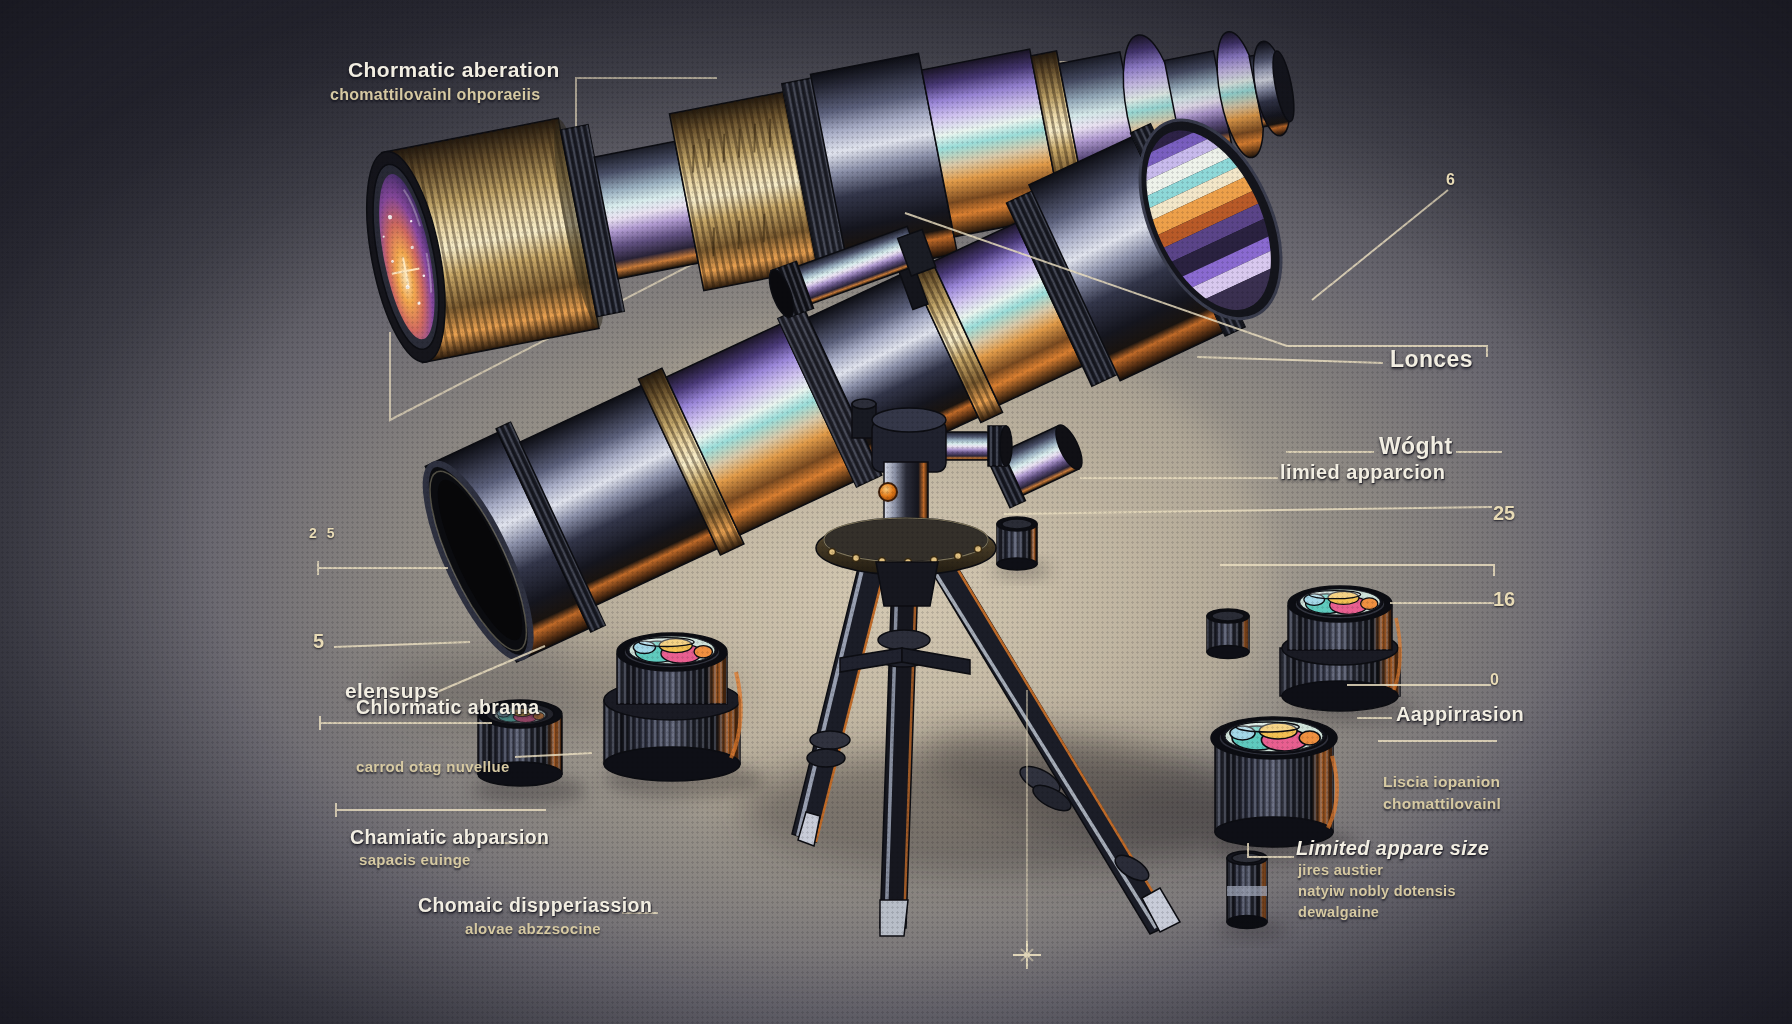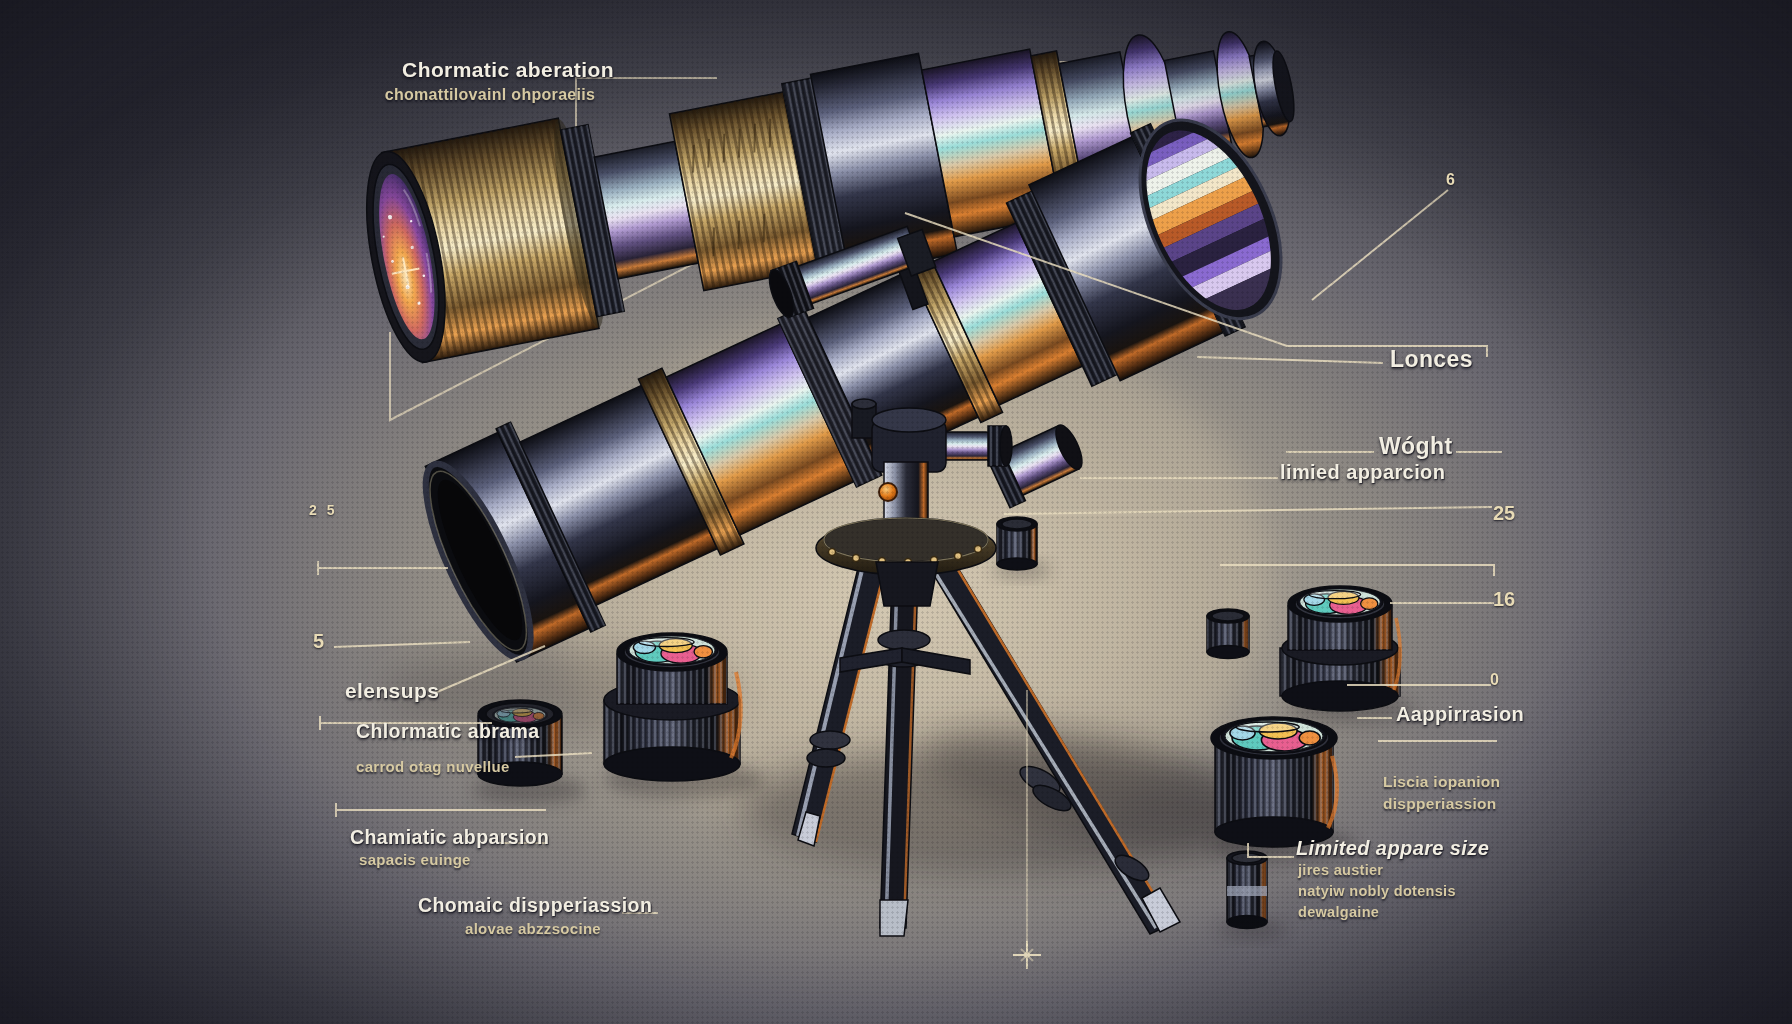--- a/index.html
+++ b/index.html
@@ -18,21 +18,21 @@
     position:absolute;inset:0;pointer-events:none;
     background:radial-gradient(ellipse 70% 75% at 50% 52%, transparent 55%, rgba(16,16,26,0.45) 88%, rgba(12,12,20,0.6) 100%);
   }
   svg{position:absolute;left:0;top:0;}
   .label{position:absolute;color:#f2eee2;font-weight:bold;letter-spacing:.4px;
     text-shadow:0 2px 3px rgba(12,12,22,.75), 1px 1px 0 rgba(12,12,22,.5);white-space:nowrap;}
   .sublabel{position:absolute;color:#d6c9a2;font-weight:bold;letter-spacing:.3px;
     text-shadow:0 2px 2px rgba(12,12,22,.7);white-space:nowrap;}
   .num{position:absolute;color:#e8dbb6;font-weight:bold;
     text-shadow:0 1px 2px rgba(12,12,22,.8);white-space:nowrap;}
-  .center{text-align:center;}
+  .center{}
 </style>
 </head>
 <body>
 
 <div id="scene">
 
 <svg width="1792" height="1024" viewBox="0 0 1792 1024">
   <defs>
     <linearGradient id="gTube" x1="0" y1="0" x2="0" y2="1">
       <stop offset="0" stop-color="#0d0e14"></stop>
@@ -453,34 +453,34 @@
 <div id="vignette"></div>
 
 <div class="label center" style="left:348px;top:58px;width:320px;font-size:21px;">Chormatic aberation</div>
 <div class="sublabel center" style="left:330px;top:86px;width:320px;font-size:16px;">chomattilovainl ohporaeiis</div>
 
 <div class="label" style="left:1390px;top:346px;font-size:23px;">Lonces</div>
 <div class="label" style="left:1379px;top:433px;font-size:23px;">Wóght</div>
 <div class="label" style="left:1280px;top:461px;font-size:20px;">limied apparcion</div>
 <div class="label" style="left:1396px;top:703px;font-size:20px;">Aappirrasion</div>
 <div class="sublabel" style="left:1383px;top:773px;font-size:15.5px;">Liscia iopanion</div>
-<div class="sublabel" style="left:1383px;top:795px;font-size:15.5px;">dispperiassion</div>
+<div class="sublabel" style="left:1383px;top:795px;font-size:15.5px;">chomattilovainl</div>
 <div class="label" style="left:1296px;top:837px;font-size:20px;font-style:italic;">Limited appare size</div>
 <div class="sublabel" style="left:1298px;top:862px;font-size:14.5px;">jires austier</div>
 <div class="sublabel" style="left:1298px;top:883px;font-size:14.5px;">natyiw nobly dotensis</div>
 <div class="sublabel" style="left:1298px;top:904px;font-size:14.5px;">dewalgaine</div>
 
 <div class="label" style="left:345px;top:679px;font-size:21px;">elensups</div>
-<div class="label" style="left:356px;top:720px;font-size:19.5px;">Chlormatic abrama</div>
+<div class="label" style="left:356px;top:696px;font-size:19.5px;">Chlormatic abrama</div>
 <div class="sublabel" style="left:356px;top:758px;font-size:15px;">carrod otag nuvellue</div>
 <div class="label" style="left:326px;top:826px;font-size:19.5px;margin-left:24px;">Chamiatic abparsion</div>
 <div class="sublabel" style="left:359px;top:851px;font-size:15px;">sapacis euinge</div>
 <div class="label" style="left:418px;top:894px;font-size:19.5px;">Chomaic dispperiassion</div>
 <div class="sublabel" style="left:465px;top:920px;font-size:15px;text-align:center;">alovae abzzsocine</div>
 
 <div class="num" style="left:1446px;top:171px;font-size:16px;">6</div>
-<div class="num" style="left:309px;top:502px;font-size:14px;letter-spacing:3px;">2 5</div>
+<div class="num" style="left:309px;top:525px;font-size:14px;letter-spacing:3px;">2 5</div>
 <div class="num" style="left:313px;top:630px;font-size:20px;">5</div>
 <div class="num" style="left:1493px;top:502px;font-size:20px;">25</div>
 <div class="num" style="left:1493px;top:588px;font-size:20px;text-align:center;">16</div>
 <div class="num" style="left:1490px;top:671px;font-size:16px;">0</div>
 
 </div>
 
 </body></html>

